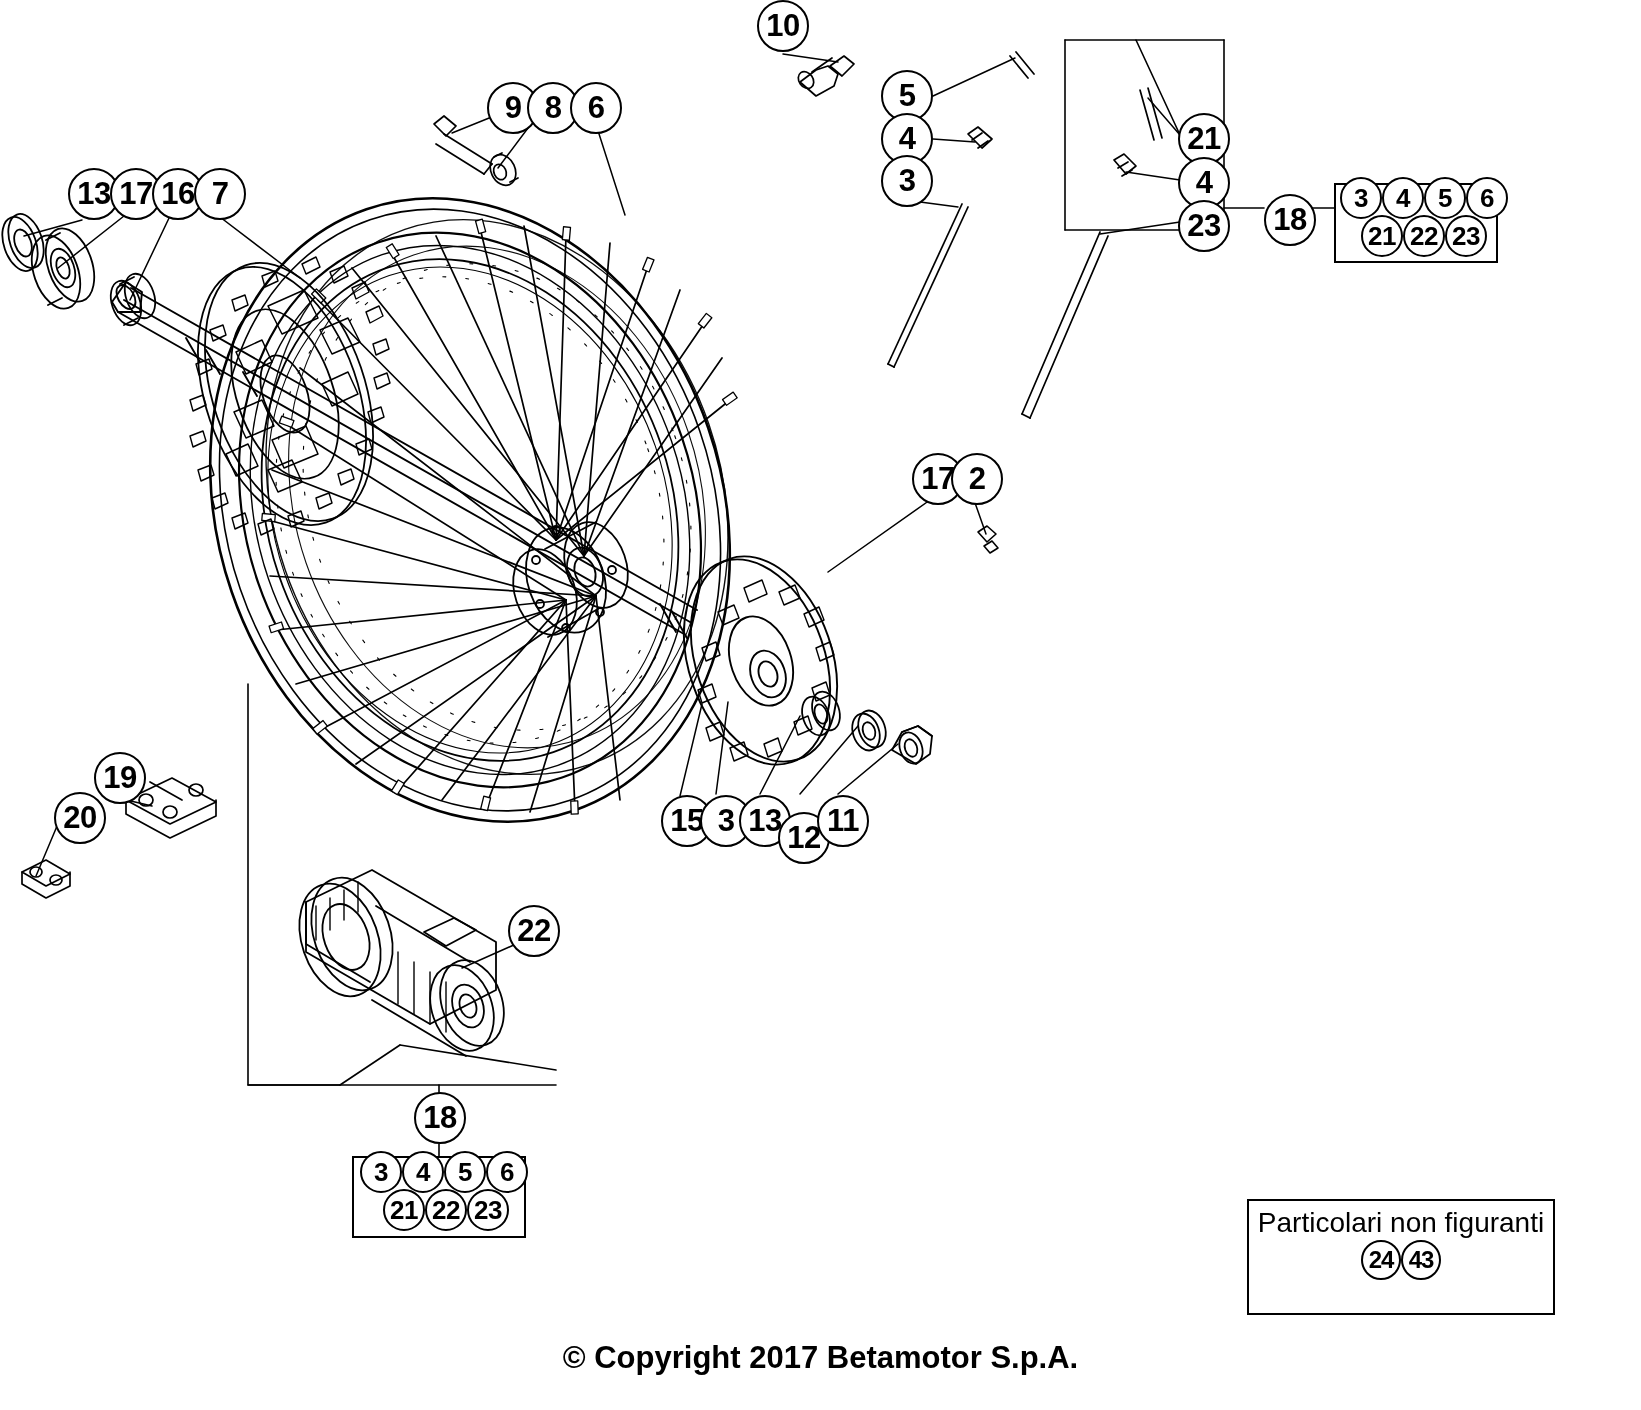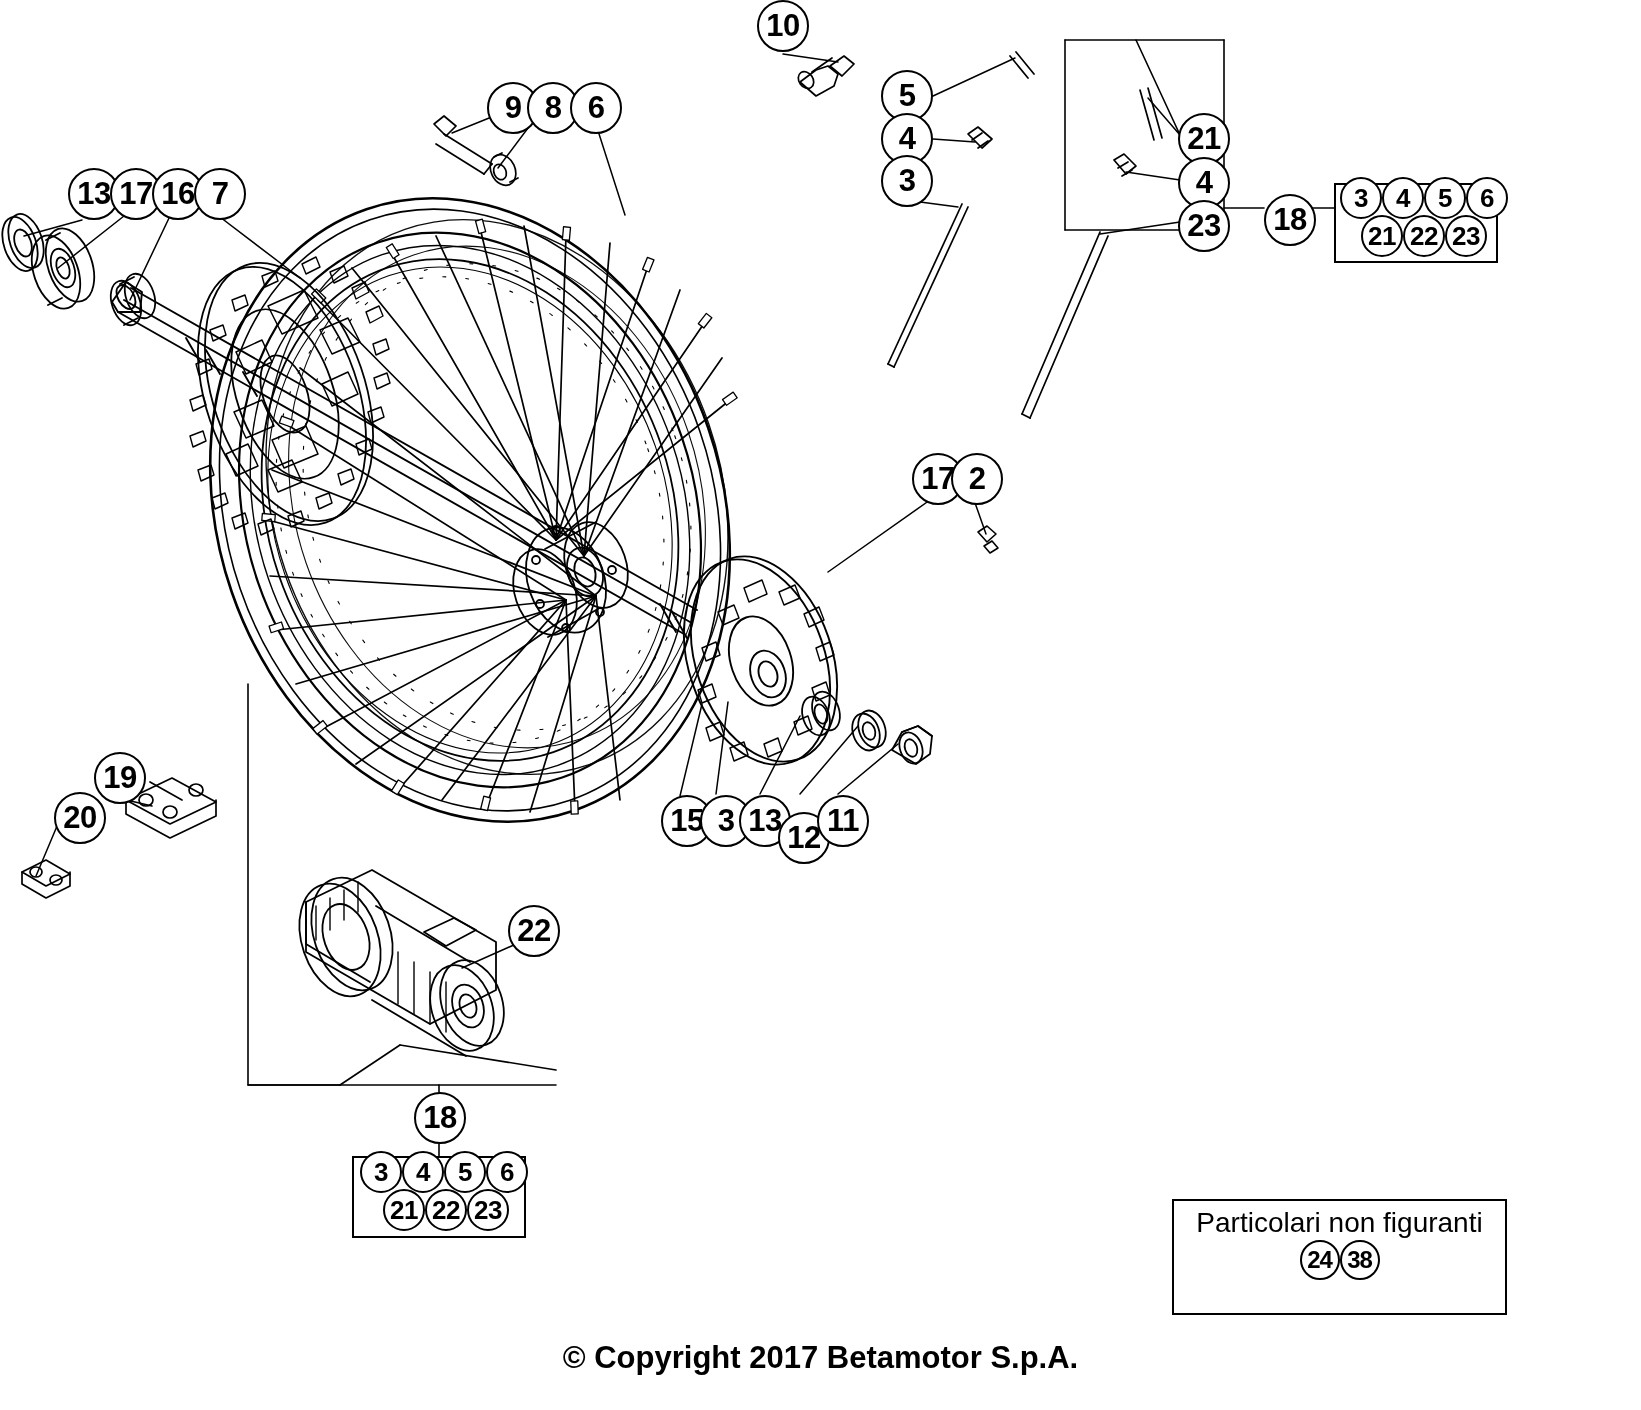--- a/index.html
+++ b/index.html
@@ -501,23 +501,23 @@
       <div class="callout grp" style="position:relative;">5</div>
       <div class="callout grp" style="position:relative;">6</div>
     </div>
     <div class="grouprow" style="left:29px;top:31px;">
       <div class="callout grp" style="position:relative;">21</div>
       <div class="callout grp" style="position:relative;">22</div>
       <div class="callout grp" style="position:relative;">23</div>
     </div>
   </div>
 
-  <div class="notshown" style="left:1172px;top:1199px;width:335px;height:116px;">
+  <div class="notshown" style="left:1247px;top:1199px;width:308px;height:116px;">
     <div class="line">Particolari non figuranti</div>
     <div class="ns-nums">
       <div class="callout ns">24</div>
-      <div class="callout ns">38</div>
+      <div class="callout ns">43</div>
     </div>
   </div>
 
   <div id="copyright">© Copyright 2017 Betamotor S.p.A.</div>
 
 </div>
 
 </body></html>

